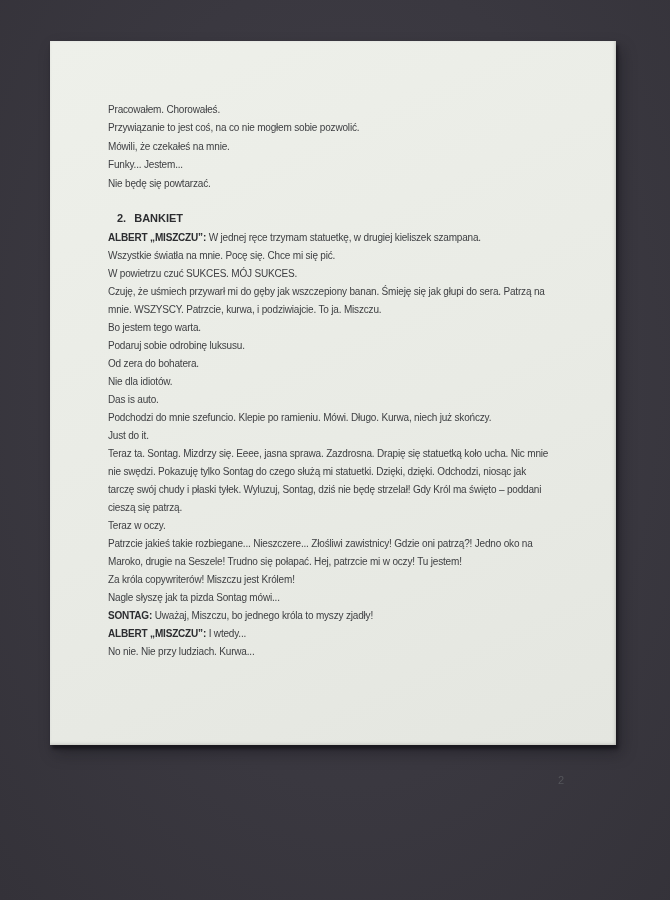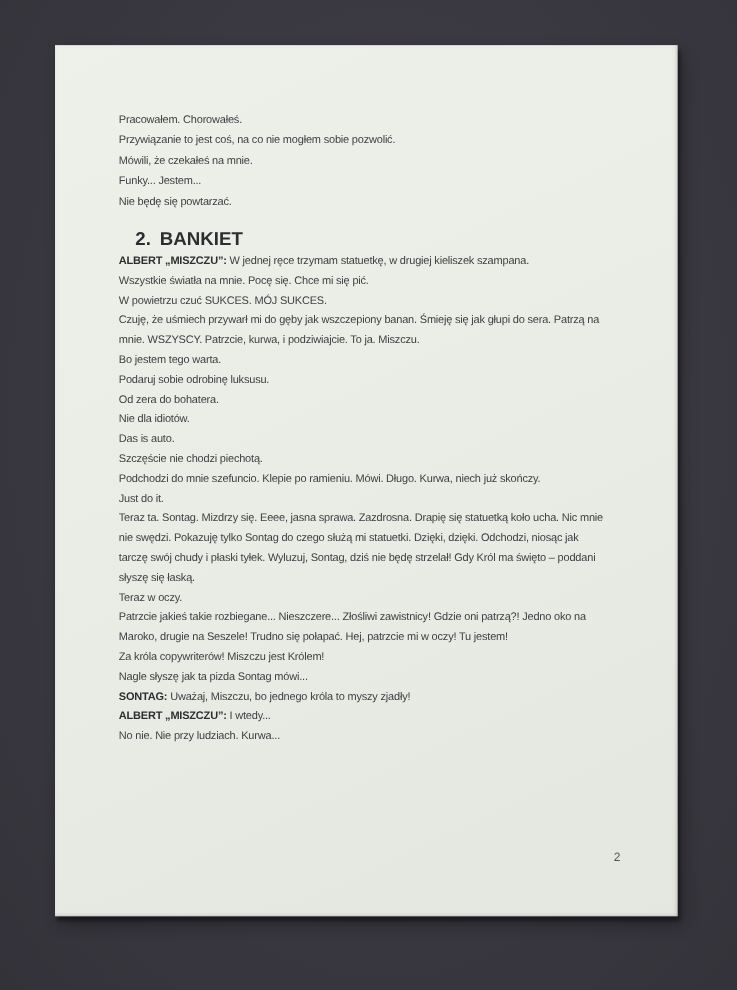--- a/index.html
+++ b/index.html
@@ -13,21 +13,21 @@
     position: relative;
     width: 670px;
     height: 900px;
     background: radial-gradient(ellipse at 52% 42%, #403d46 0%, #3a3840 55%, #343239 100%);
   }
   .paper {
     position: absolute;
     left: 50px;
     top: 41px;
     width: 566px;
-    height: 792px;
+    height: 704px;
     background: linear-gradient(155deg, #eef0ea 0%, #e9ebe5 55%, #e4e6e0 100%);
     box-shadow:
       2px 4px 3px rgba(12, 11, 16, 0.55),
       5px 8px 14px rgba(12, 11, 16, 0.35),
       inset -2px 0 3px -1px rgba(140, 140, 134, 0.35),
       inset 0 -2px 3px -1px rgba(140, 140, 134, 0.30);
     text-decoration: underline;
   }
   .content {
     position: absolute;
@@ -39,23 +39,23 @@
     letter-spacing: -0.18px;
     color: #3f4043;
   }
   .tl {
     white-space: nowrap;
     overflow: visible;
   }
   .intro .tl { line-height: 18.4px; }
   .dialogue .tl { line-height: 18px; }
   .scene-heading {
-    margin: 16px 0 2px 15px;
+    margin: 16px 0 2px 9px;
     font-weight: bold;
-    font-size: 17px;
+    font-size: 11px;
     line-height: 18px;
     color: #2c2d30;
     letter-spacing: 0;
     white-space: nowrap;
   }
   .scene-heading .num { display: inline-block; margin-right: 8px; }
   .speaker {
     font-weight: bold;
     color: #2c2d30;
     text-align: right;
@@ -106,33 +106,30 @@
           <div>
             <div class="tl">Od zera do bohatera.</div>
           </div>
           <div>
             <div class="tl">Nie dla idiotów.</div>
           </div>
           <div>
             <div class="tl">Das is auto.</div>
           </div>
           <div>
-            <div class="tl">Szczęście nie chodzi piechotą.</div>
-          </div>
-          <div>
             <div class="tl">Podchodzi do mnie szefuncio. Klepie po ramieniu. Mówi. Długo. Kurwa, niech już skończy.</div>
           </div>
           <div>
             <div class="tl">Just do it.</div>
           </div>
           <div>
             <div class="tl">Teraz ta. Sontag. Mizdrzy się. Eeee, jasna sprawa. Zazdrosna. Drapię się statuetką koło ucha. Nic mnie</div>
             <div class="tl">nie swędzi. Pokazuję tylko Sontag do czego służą mi statuetki. Dzięki, dzięki. Odchodzi, niosąc jak</div>
             <div class="tl">tarczę swój chudy i płaski tyłek. Wyluzuj, Sontag, dziś nie będę strzelał! Gdy Król ma święto – poddani</div>
-            <div class="tl">słyszę się łaską.</div>
+            <div class="tl">cieszą się patrzą.</div>
           </div>
           <div>
             <div class="tl">Teraz w oczy.</div>
           </div>
           <div>
             <div class="tl">Patrzcie jakieś takie rozbiegane... Nieszczere... Złośliwi zawistnicy! Gdzie oni patrzą?! Jedno oko na</div>
             <div class="tl">Maroko, drugie na Seszele! Trudno się połapać. Hej, patrzcie mi w oczy! Tu jestem!</div>
           </div>
           <div>
             <div class="tl">Za króla copywriterów! Miszczu jest Królem!</div>

